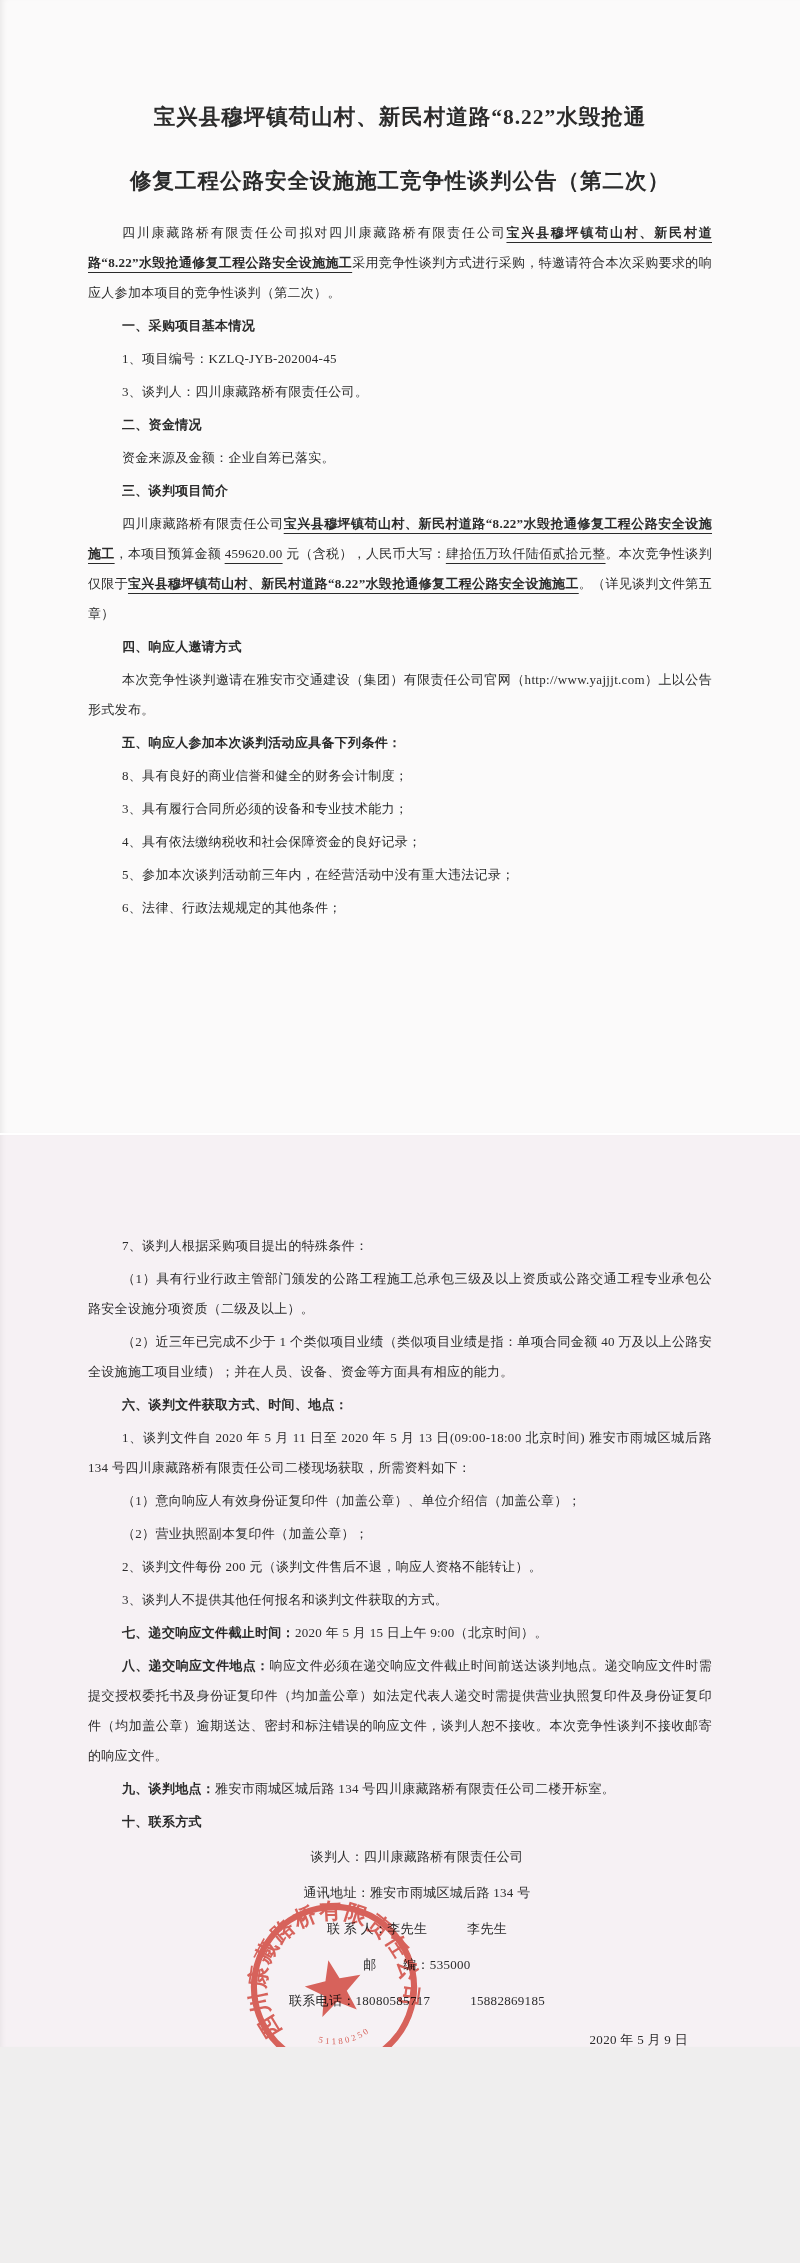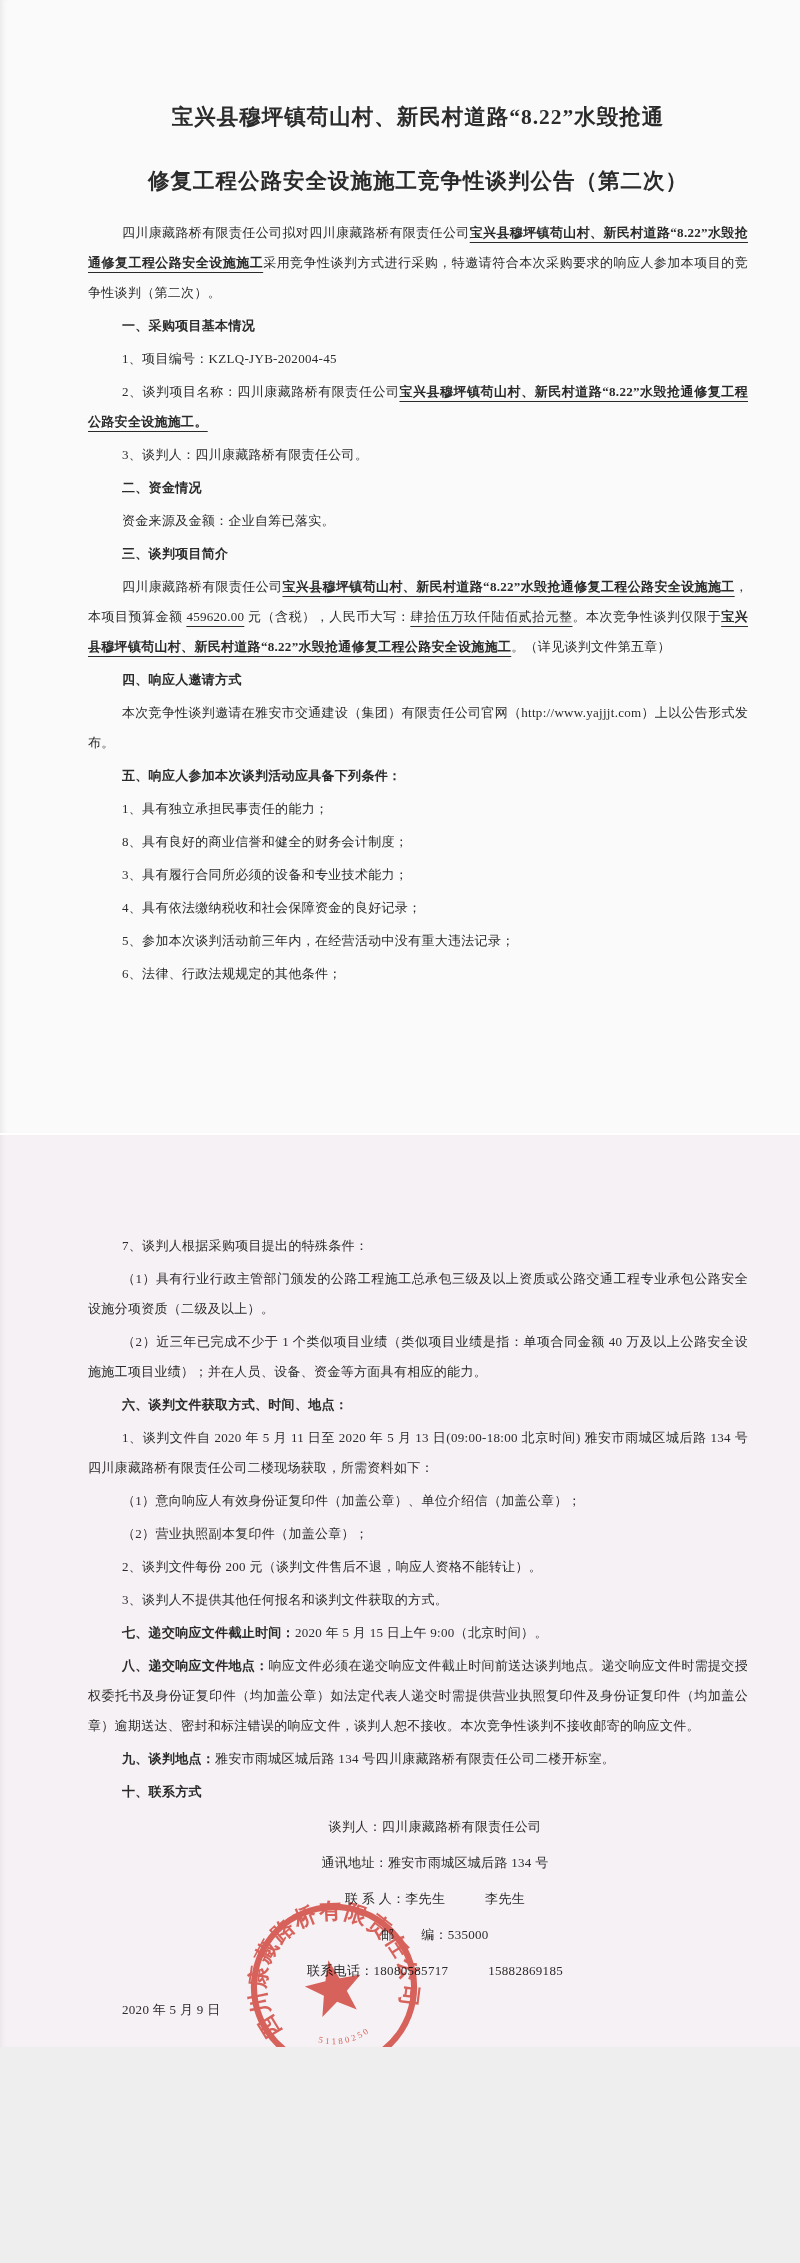--- a/index.html
+++ b/index.html
@@ -20,21 +20,21 @@
     background:#fbfafa;
     box-shadow:inset 6px 0 6px -4px rgba(0,0,0,0.08);
     border-bottom:2px solid #ffffff;
   }
   .page-2{
     height:912px;
     background:#f6f1f4;
     box-shadow:inset 5px 0 5px -3px rgba(0,0,0,0.05);
   }
   .content{
-    padding:90px 52px 0 88px;
+    padding:90px 88px 0 88px;
   }
   .page-2 .content{
     padding-top:96px;
   }
   p.line{
     margin:0 0 3px 0;
     font-size:13px;
     line-height:30px;
     text-align:justify;
     text-indent:34px;
@@ -46,20 +46,21 @@
     font-weight:bold;
     line-height:54px;
     text-align:center;
     text-indent:0;
     letter-spacing:1px;
   }
   p.title + p.line{ margin-top:10px; }
   p.heading{ font-weight:bold; }
   p.contact{ line-height:33px; text-align:center; }
   p.date{
+    text-align:right;
     padding-right:24px;
     margin-top:8px;
     line-height:30px;
   }
   span.b{ font-weight:bold; }
   span.u{
     text-decoration:underline;
     text-underline-offset:5px;
     text-decoration-thickness:1px;
   }
@@ -79,30 +80,28 @@
 </head>
 <body>
 
 <div class="page page-1">
   <div class="content">
       <p class="line title"><span>宝兴县穆坪镇苟山村、新民村道路“8.22”水毁抢通</span></p>
       <p class="line title"><span>修复工程公路安全设施施工竞争性谈判公告（第二次）</span></p>
       <p class="line para"><span>四川康藏路桥有限责任公司拟对四川康藏路桥有限责任公司</span><span class="b u">宝兴县穆坪镇苟山村、新民村道路“8.22”水毁抢通修复工程公路安全设施施工</span><span>采用竞争性谈判方式进行采购，特邀请符合本次采购要求的响应人参加本项目的竞争性谈判（第二次）。</span></p>
       <p class="line heading"><span>一、采购项目基本情况</span></p>
       <p class="line para"><span>1、项目编号：KZLQ-JYB-202004-45</span></p>
-      <p class="line para"><span>2、谈判项目名称：四川康藏路桥有限责任公司</span><span class="b u">宝兴县穆坪镇苟山村、新民村道路“8.22”水毁抢通修复工程公路安全设施施工。</span></p>
       <p class="line para"><span>3、谈判人：四川康藏路桥有限责任公司。</span></p>
       <p class="line heading"><span>二、资金情况</span></p>
       <p class="line para"><span>资金来源及金额：企业自筹已落实。</span></p>
       <p class="line heading"><span>三、谈判项目简介</span></p>
       <p class="line para"><span>四川康藏路桥有限责任公司</span><span class="b u">宝兴县穆坪镇苟山村、新民村道路“8.22”水毁抢通修复工程公路安全设施施工</span><span>，本项目预算金额 </span><span class="u">459620.00</span><span> 元（含税），人民币大写：</span><span class="u">肆拾伍万玖仟陆佰贰拾元整</span><span>。本次竞争性谈判仅限于</span><span class="b u">宝兴县穆坪镇苟山村、新民村道路“8.22”水毁抢通修复工程公路安全设施施工</span><span>。（详见谈判文件第五章）</span></p>
       <p class="line heading"><span>四、响应人邀请方式</span></p>
       <p class="line para"><span>本次竞争性谈判邀请在雅安市交通建设（集团）有限责任公司官网（http://www.yajjjt.com）上以公告形式发布。</span></p>
       <p class="line heading"><span>五、响应人参加本次谈判活动应具备下列条件：</span></p>
-      <p class="line para"><span>1、具有独立承担民事责任的能力；</span></p>
       <p class="line para"><span>8、具有良好的商业信誉和健全的财务会计制度；</span></p>
       <p class="line para"><span>3、具有履行合同所必须的设备和专业技术能力；</span></p>
       <p class="line para"><span>4、具有依法缴纳税收和社会保障资金的良好记录；</span></p>
       <p class="line para"><span>5、参加本次谈判活动前三年内，在经营活动中没有重大违法记录；</span></p>
       <p class="line para"><span>6、法律、行政法规规定的其他条件；</span></p>
     </div>
 </div>
 
 <div class="page page-2">
   <div class="content">

